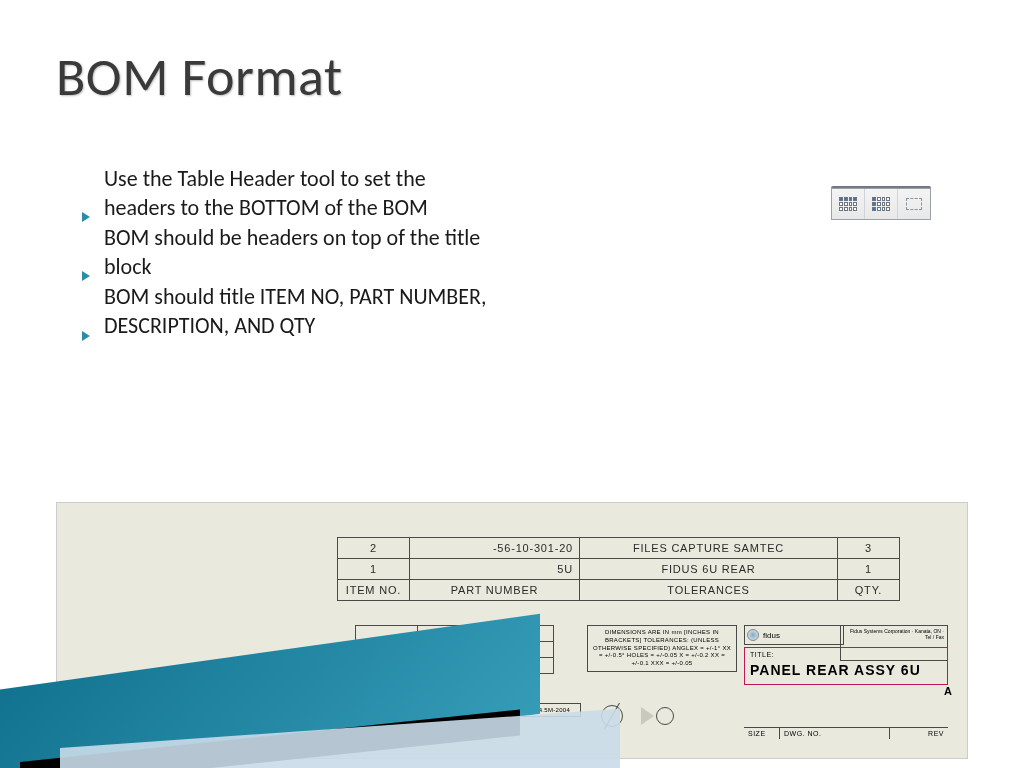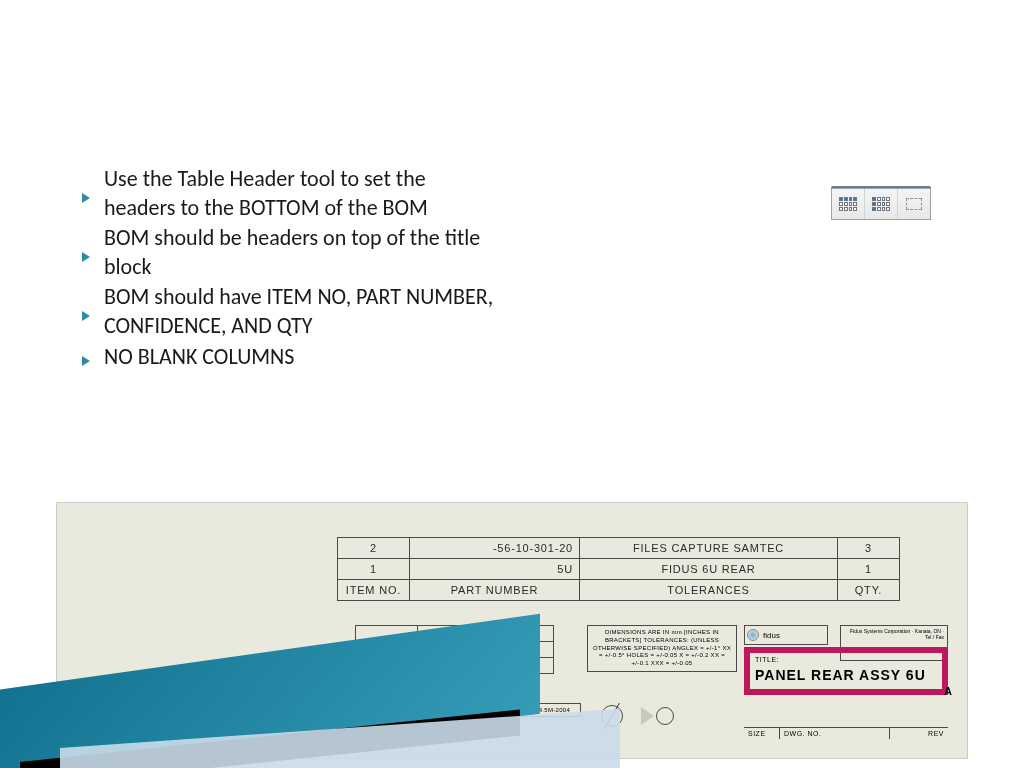--- a/index.html
+++ b/index.html
@@ -1,20 +1,20 @@
 <!DOCTYPE html>
 <html><head>
 <meta charset="utf-8">
 <style>
   * { box-sizing: border-box; margin: 0; padding: 0; }
   html, body { width: 1024px; height: 768px; font-family: "Segoe UI", Calibri, Arial, sans-serif; background: #fff; overflow: hidden; }
   .slide { position: relative; width: 1024px; height: 768px; }
   .title { position: absolute; left: 56px; top: 44px; font-size: 54px; font-weight: 400; color: #3a3a3a; text-shadow: 1px 1px 2px rgba(0,0,0,0.25); letter-spacing: 0.5px; }
   .bullets { position: absolute; left: 82px; top: 165px; width: 420px; }
-  .bullet { display: flex; align-items: center; margin-bottom: 2px; }
+  .bullet { display: flex; align-items: flex-end; margin-bottom: 2px; }
   .bullet .tri { width: 0; height: 0; border-top: 5px solid transparent; border-bottom: 5px solid transparent; border-left: 8px solid #2b8ca8; margin-top: 9px; margin-right: 14px; flex-shrink: 0; }
   .bullet .txt { font-size: 22px; line-height: 1.3; color: #1a1a1a; font-weight: 400; }
   .toolbar { position: absolute; right: 93px; top: 188px; width: 100px; height: 32px; background: linear-gradient(#f4f4f4,#e8e8e8); border: 1px solid #9aa2a8; display: flex; }
   .toolbar-top { position: absolute; right: 93px; top: 186px; width: 100px; height: 10px; background: linear-gradient(#6b7680,#9aa2a8); border-top-left-radius: 2px; border-top-right-radius: 2px; }
   .tbbtn { flex: 1; display: flex; align-items: center; justify-content: center; border-right: 1px solid #cfd4d8; }
   .tbbtn:last-child { border-right: none; }
   .gridicon { width: 18px; height: 14px; display: grid; grid-template: repeat(3,1fr)/repeat(4,1fr); gap: 1px; }
   .gridicon .c { background: #fff; border: 0.5px solid #6b7680; }
   .gridicon.blue .c.top { background: #3d74b8; }
   .gridicon.side .c.left { background: #3d74b8; }
@@ -23,24 +23,24 @@
   .drawing { position: absolute; left: 56px; top: 502px; width: 912px; height: 257px; background: #e9e9dd; border: 1px solid #ccc; overflow: hidden; font-family: Arial, sans-serif; }
   .rightedge { position: absolute; right: 15px; top: 182px; font-size: 11px; font-weight: bold; }
   .drawing table { border-collapse: collapse; }
   .drawing td, .drawing th { border: 1px solid #4a4a4a; font-size: 11px; letter-spacing: 0.8px; color: #2a2a2a; padding: 4px 6px; text-align: center; vertical-align: middle; background: #e9e9dd; }
   .bomtable { position: absolute; left: 280px; top: 34px; }
   .bomtable td.pn { text-align: right; padding-left: 6px; }
   .bomtable .hdr td { font-weight: normal; }
   .tb2 { position: absolute; left: 298px; top: 122px; }
   .tb2 td { font-size: 7px; letter-spacing: 0.4px; }
   .tol { position: absolute; left: 530px; top: 122px; width: 150px; font-size: 6px; letter-spacing: 0.3px; text-align: center; line-height: 1.3; border: 1px solid #4a4a4a; padding: 3px 4px; }
-  .fidusbox { position: absolute; left: 687px; top: 122px; border: 1px solid #4a4a4a; width: 84px; height: 20px; padding: 2px; font-size: 8px; display: flex; align-items: center; }
+  .fidusbox { position: absolute; left: 687px; top: 122px; border: 1px solid #4a4a4a; width: 100px; height: 20px; padding: 2px; font-size: 8px; display: flex; align-items: center; }
   .fidusbox .logo { width: 12px; height: 12px; border-radius: 50%; background: radial-gradient(#8ab,#def); margin-right: 4px; border: 1px solid #888; }
   .addr { position: absolute; left: 783px; top: 122px; width: 108px; height: 36px; border: 1px solid #4a4a4a; font-size: 5px; text-align: right; padding: 2px 3px; line-height: 1.2; }
-  .titlebox { position: absolute; left: 687px; top: 144px; width: 204px; border: 6px solid #be185d; padding: 3px 5px 6px 5px; }
+  .titlebox { position: absolute; left: 687px; top: 144px; width: 204px; border: 1px solid #be185d; padding: 3px 5px 6px 5px; }
   .titlebox .lbl { font-size: 7px; letter-spacing: 0.5px; }
   .titlebox .val { font-size: 14px; font-weight: bold; letter-spacing: 1px; margin-top: 4px; }
   .interp { position: absolute; left: 298px; top: 200px; width: 226px; border: 1px solid #4a4a4a; font-size: 6px; text-align: center; padding: 3px 2px; letter-spacing: 0.3px; }
   .matl { position: absolute; left: 298px; top: 228px; width: 60px; border: 1px solid #4a4a4a; font-size: 6px; padding: 2px 3px; letter-spacing: 0.3px; }
   .prop { position: absolute; left: 62px; top: 176px; width: 220px; font-size: 6px; letter-spacing: 0.5px; text-align: center; line-height: 1.5; }
   .prop .hdr2 { font-size: 8px; letter-spacing: 1.6px; margin-bottom: 4px; }
   .sizebox { position: absolute; left: 687px; top: 224px; width: 204px; border-top: 1px solid #4a4a4a; display: flex; font-size: 7px; letter-spacing: 0.5px; }
   .sizebox div { padding: 2px 4px; border-right: 1px solid #4a4a4a; }
   .geom { position: absolute; left: 544px; top: 202px; display: flex; gap: 18px; }
   .gdt { width: 22px; height: 22px; border: 1px solid #4a4a4a; border-radius: 50%; position: relative; }
@@ -52,37 +52,34 @@
   .deco { position: absolute; left: -60px; bottom: -30px; width: 600px; height: 160px; }
   .deco .d1 { position: absolute; left: 0; bottom: 0; width: 600px; height: 100px; background: linear-gradient(135deg,#0f6f8c,#359cb8); transform: skewY(-8deg); transform-origin: bottom left; }
   .deco .d2 { position: absolute; left: 120px; bottom: -10px; width: 560px; height: 60px; background: #c9dce9; transform: skewY(-4deg); transform-origin: bottom left; opacity: 0.9; }
   .deco .d3 { position: absolute; left: 80px; bottom: 10px; width: 500px; height: 26px; background: #000; transform: skewY(-6deg); transform-origin: bottom left; }
 </style>
 </head>
 <body>
 
 <div class="slide">
 
+  <h1 class="title">BOM Format</h1>
 
   <div class="bullets">
     <div class="bullet">
         <span class="tri"></span>
         <span class="txt">Use the Table Header tool to set the headers to the BOTTOM of the BOM</span>
       </div>
     <div class="bullet">
         <span class="tri"></span>
         <span class="txt">BOM should be headers on top of the title block</span>
       </div>
     <div class="bullet">
         <span class="tri"></span>
-        <span class="txt">BOM should have ITEM NO, PART NUMBER, CONFIDENCE, AND QTY</span>
-      </div>
-    <div class="bullet">
-        <span class="tri"></span>
-        <span class="txt">NO BLANK COLUMNS</span>
+        <span class="txt">BOM should title ITEM NO, PART NUMBER, DESCRIPTION, AND QTY</span>
       </div>
   </div>
 
   <div class="toolbar-top"></div>
   <div class="toolbar">
     <div class="tbbtn">
       <span class="gridicon blue">
         <span class="c top"></span>
           <span class="c top"></span>
           <span class="c top"></span>

